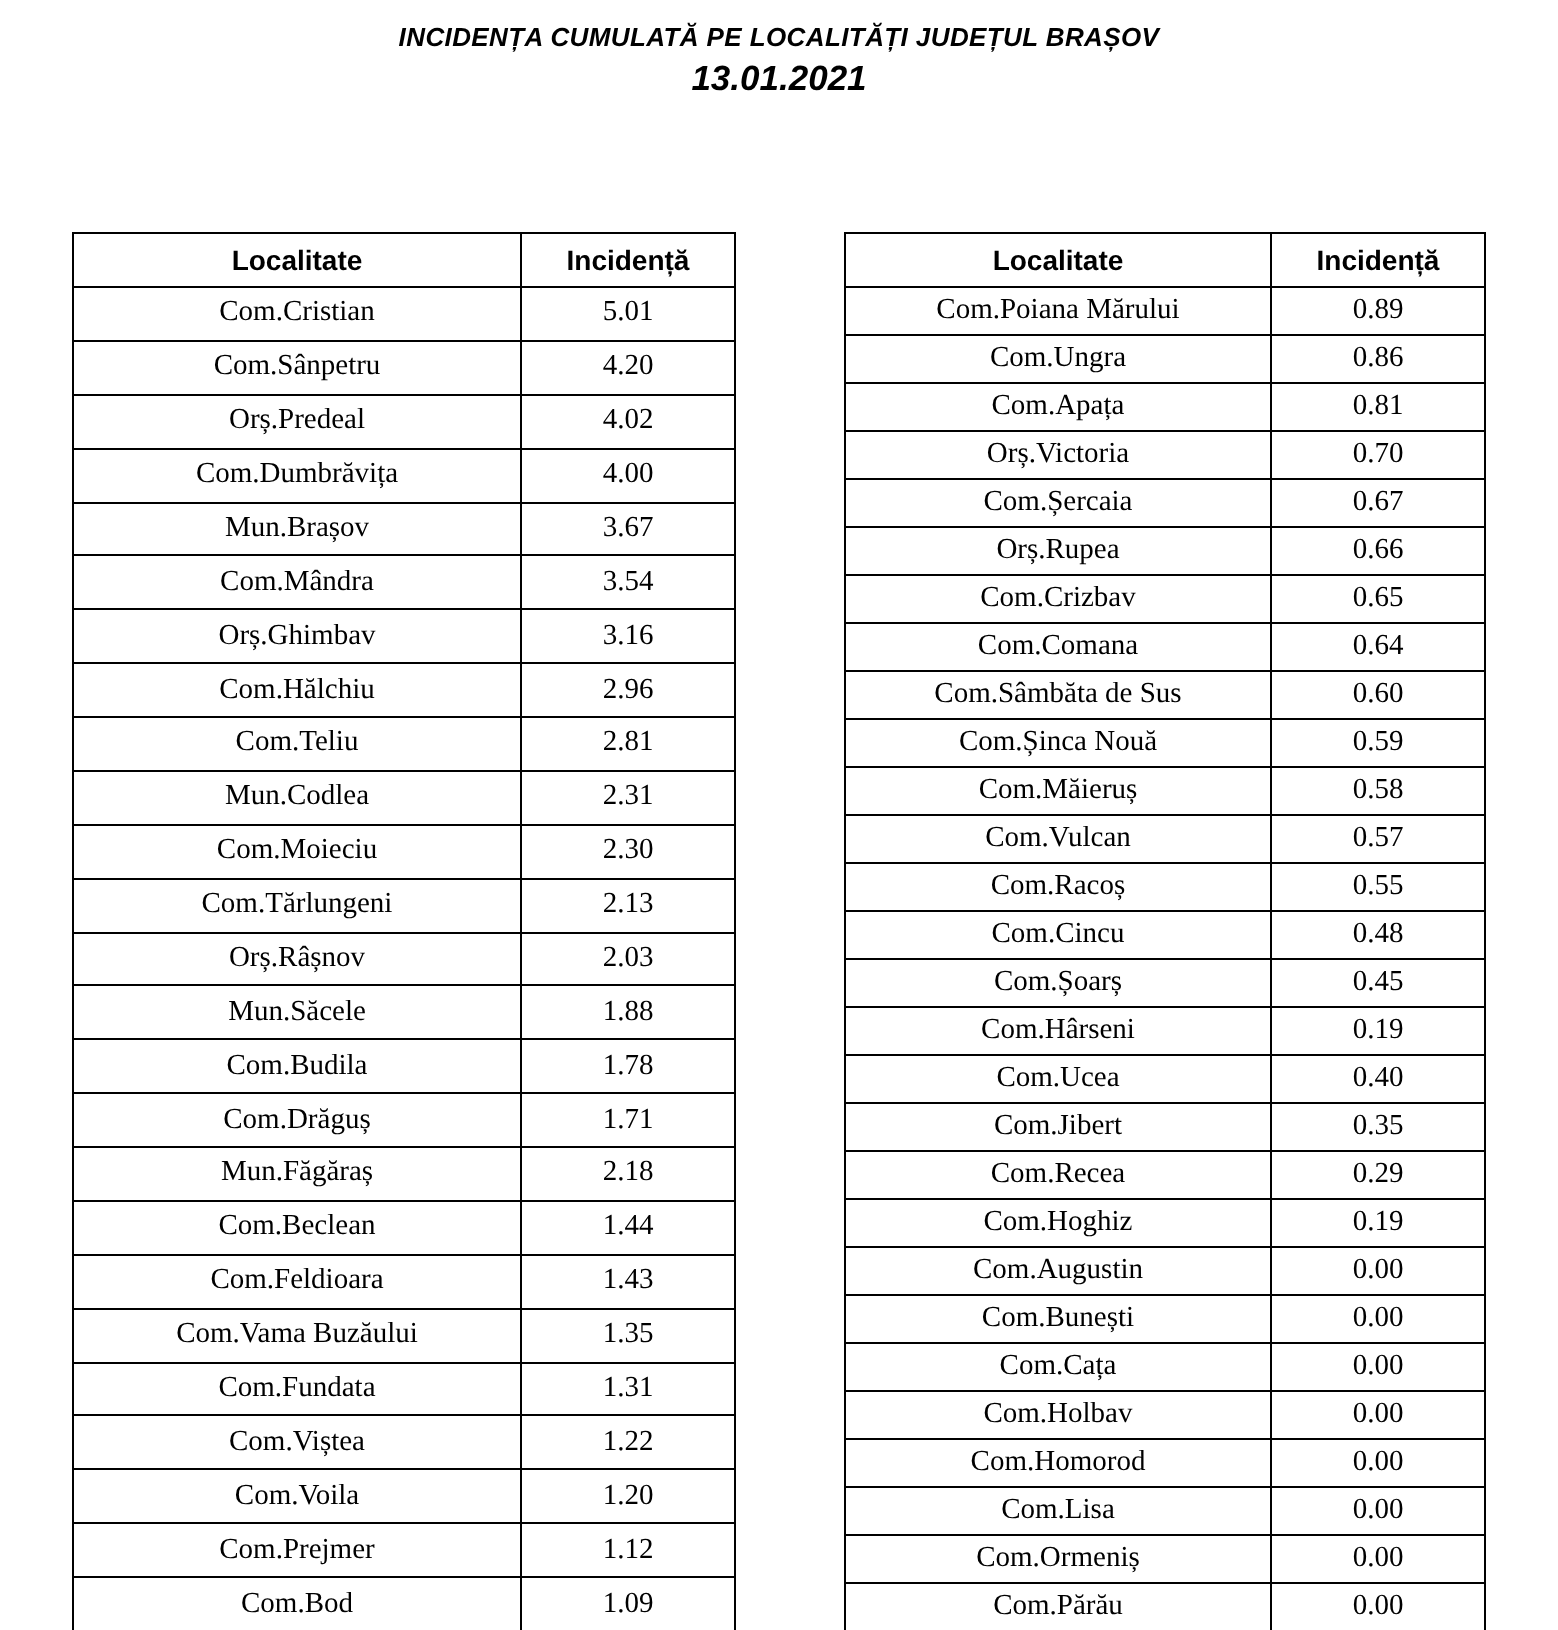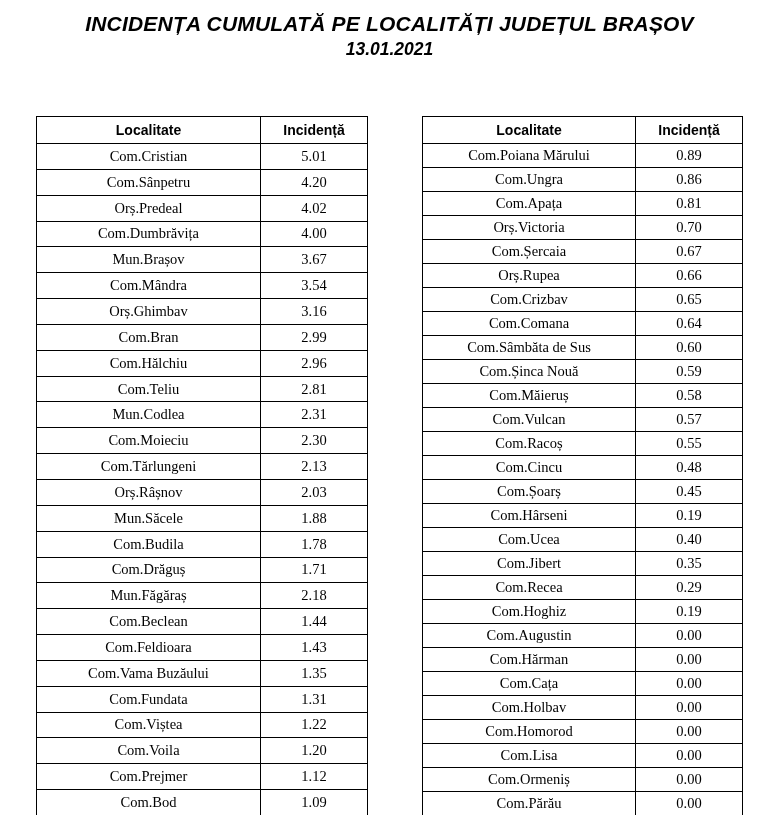--- a/index.html
+++ b/index.html
@@ -16,21 +16,21 @@
     overflow: hidden;
   }
   .title-block {
     text-align: center;
     padding-top: 10px;
   }
   .title-line {
     font-family: "Liberation Sans", sans-serif;
     font-weight: bold;
     font-style: italic;
-    font-size: 21px;
+    font-size: 13px;
     letter-spacing: 0.2px;
     line-height: 1.35;
   }
   .title-date {
     font-family: "Liberation Sans", sans-serif;
     font-weight: bold;
     font-style: italic;
     font-size: 17.5px;
     line-height: 1.35;
   }
@@ -110,24 +110,20 @@
         </tr>
         <tr>
           <td class="col-name">Com.Mândra</td>
           <td class="col-val">3.54</td>
         </tr>
         <tr>
           <td class="col-name">Orș.Ghimbav</td>
           <td class="col-val">3.16</td>
         </tr>
         <tr>
-          <td class="col-name">Com.Bran</td>
-          <td class="col-val">2.99</td>
-        </tr>
-        <tr>
           <td class="col-name">Com.Hălchiu</td>
           <td class="col-val">2.96</td>
         </tr>
         <tr>
           <td class="col-name">Com.Teliu</td>
           <td class="col-val">2.81</td>
         </tr>
         <tr>
           <td class="col-name">Mun.Codlea</td>
           <td class="col-val">2.31</td>
@@ -281,21 +277,21 @@
         </tr>
         <tr>
           <td class="col-name-r">Com.Hoghiz</td>
           <td class="col-val-r">0.19</td>
         </tr>
         <tr>
           <td class="col-name-r">Com.Augustin</td>
           <td class="col-val-r">0.00</td>
         </tr>
         <tr>
-          <td class="col-name-r">Com.Hărman</td>
+          <td class="col-name-r">Com.Bunești</td>
           <td class="col-val-r">0.00</td>
         </tr>
         <tr>
           <td class="col-name-r">Com.Cața</td>
           <td class="col-val-r">0.00</td>
         </tr>
         <tr>
           <td class="col-name-r">Com.Holbav</td>
           <td class="col-val-r">0.00</td>
         </tr>

